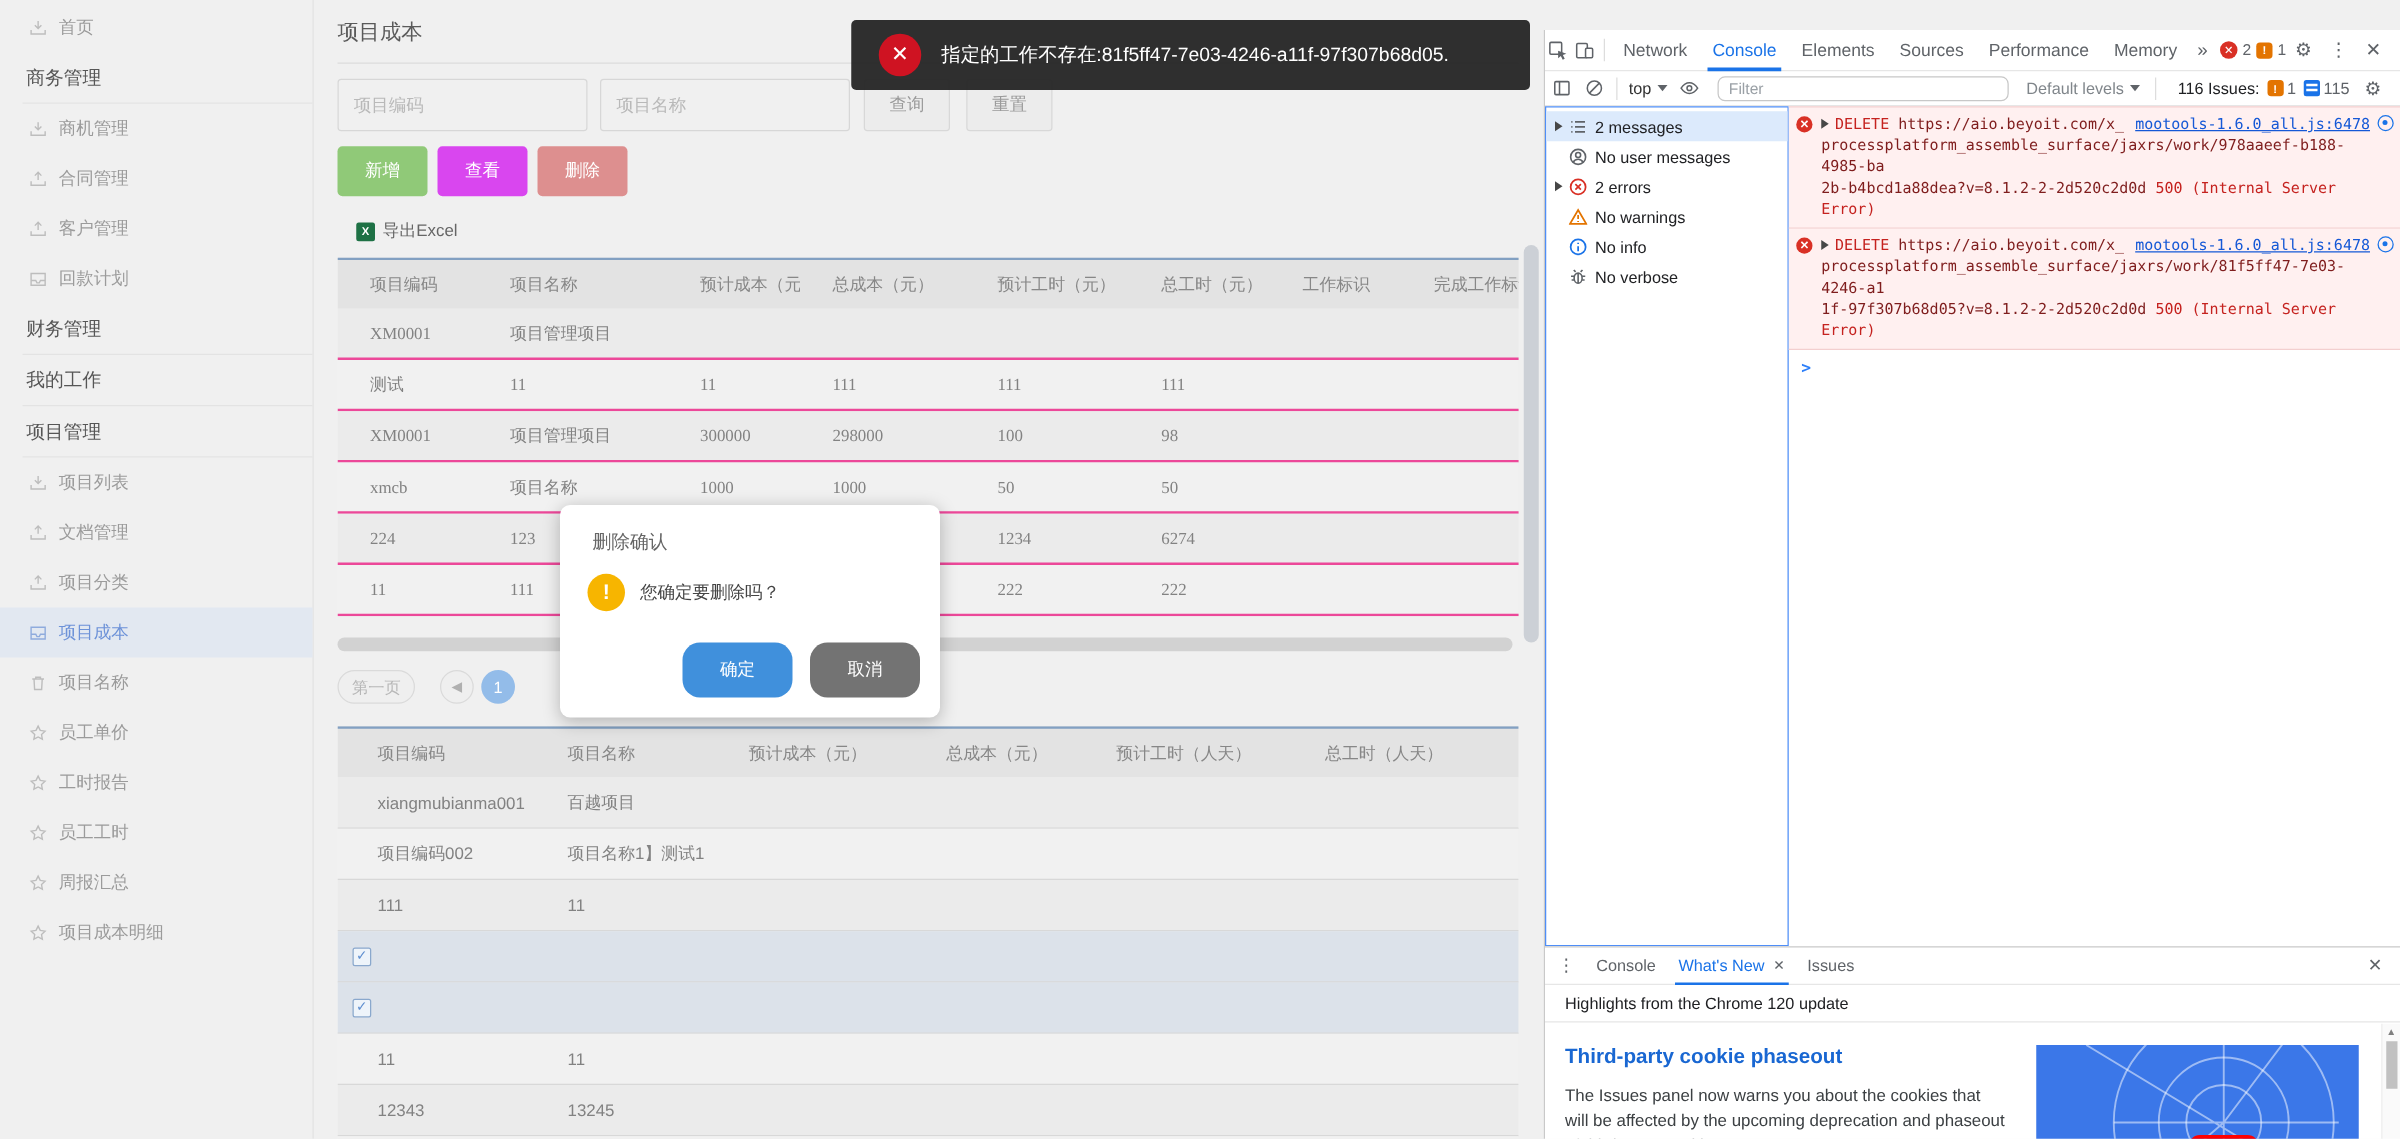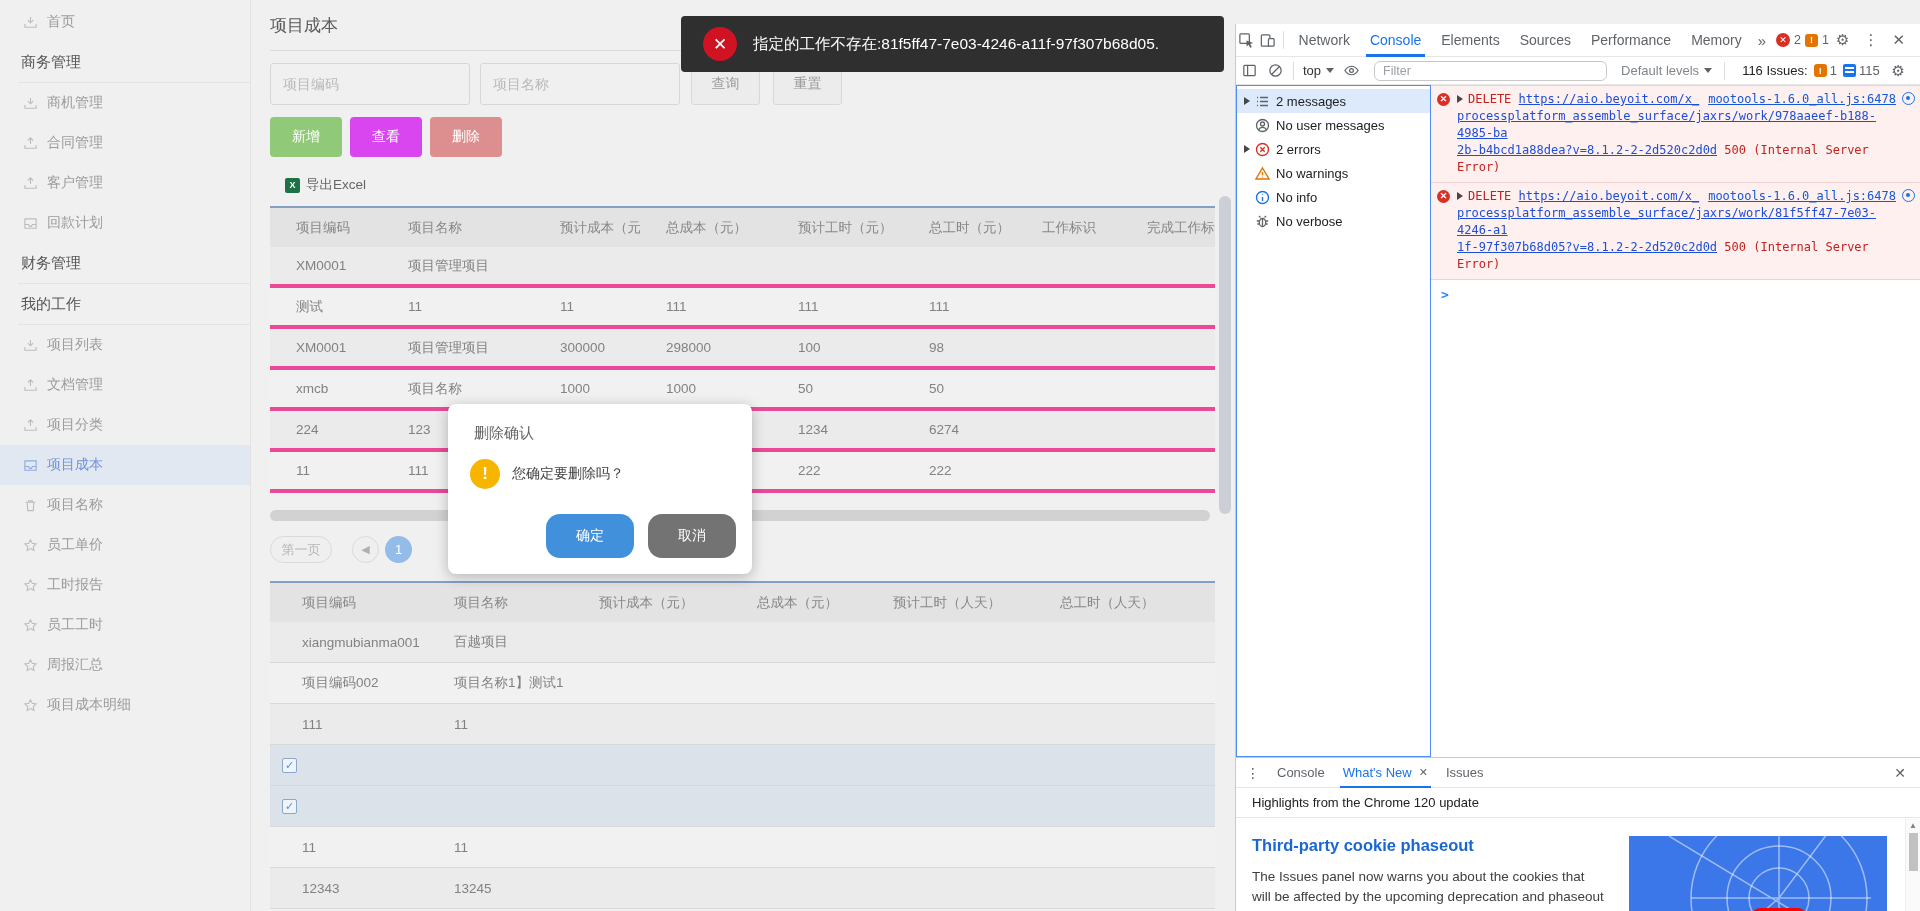--- a/index.html
+++ b/index.html
@@ -35,21 +35,21 @@
   .a-btn.view { background:#d946ef; }
   .a-btn.del { background:#dd8f8f; }
   .export { margin-top:18px; margin-left:15px; display:flex; align-items:center; height:20px; cursor:pointer; }
   .xls-ic { width:15px; height:15px; background:#1e7145; border-radius:2px; color:#fff; font-size:9px; font-weight:bold; display:flex; align-items:center; justify-content:center; }
   .export span.lbl { margin-left:6px; font-size:13.5px; color:#666; }
 
   .t1 { margin-top:11px; width:945px; overflow:hidden; }
   .t1-head, .t1-row { display:grid; grid-template-columns:112px 152px 106px 132px 131px 113px 105px 140px; width:991px; }
   .t1-head { background:#e3e3e3; border-top:2px solid #82a0c2; height:41px; align-items:center; }
   .t1-head span { padding-left:26px; font-size:13.5px; color:#878787; white-space:nowrap; overflow:hidden; }
-  .t1-row { height:41px; align-items:center; border-bottom:4px solid #ec4899; }
+  .t1-row { height:41px; align-items:center; border-bottom:2px solid #ec4899;font-family:Liberation Serif, serif; }
   .t1-row span { padding-left:26px; font-size:13.5px; color:#828282; white-space:nowrap; overflow:hidden; }
   .t1-row:nth-child(even) { background:#ebebeb; }
   .t1-row:nth-child(odd) { background:#f1f1f1; }
 
   .hscroll { margin-top:17px; width:940px; height:11px; background:#d2d2d2; border-radius:6px; }
   .pager { margin-top:15px; display:flex; align-items:center; }
   .pg-first { width:62px; height:27px; border:1px solid #dadada; border-radius:14px; background:#efefef; color:#b7b7b7; font-size:13px; cursor:pointer; }
   .pg-prev { margin-left:20px; width:27px; height:27px; border:1px solid #dadada; border-radius:50%; background:#efefef; color:#b0b0b0; font-size:11px; cursor:pointer; display:flex; align-items:center; justify-content:center; }
   .pg-cur { margin-left:6px; width:27px; height:27px; border-radius:50%; background:#93bce9; color:#fff; font-size:13px; display:flex; align-items:center; justify-content:center; }
 
@@ -119,21 +119,21 @@
   .cs-item.selected { background:#dceafc; }
   .cs-tri { width:12px; display:flex; justify-content:center; }
   .cs-tri.on::before { content:""; width:0; height:0; border-top:4px solid transparent; border-bottom:4px solid transparent; border-left:6px solid #474747; }
   .cs-ic { width:15px; height:15px; margin:0 6px 0 2px; display:inline-flex; }
   .cs-ic svg { width:15px; height:15px; }
   .con-msgs { flex:1; font-family:"DejaVu Sans Mono",monospace; font-size:12px; line-height:17px; }
   .err-block { position:relative; background:#fff0f0; border-bottom:1px solid #f3cfcf; padding:5px 8px 6px 26px; color:#c5221f; }
   .err-block:first-child { border-top:1px solid #f3cfcf; }
   .err-x { position:absolute; left:6px; top:7px; width:13px; height:13px; border-radius:50%; background:#d93025; color:#fff; font-size:9px; font-weight:bold; display:flex; align-items:center; justify-content:center; font-family:"Liberation Sans",sans-serif; }
   .err-tri { display:inline-block; width:0; height:0; border-top:4px solid transparent; border-bottom:4px solid transparent; border-left:6px solid #474747; margin-right:5px; }
-  .lnk { color:#1d4ed8; text-decoration:underline; cursor:pointer; }
+  .lnk { color:#7f1d1d; cursor:pointer; }
   .err-src { position:absolute; right:24px; top:5px; color:#1558d6; text-decoration:underline; cursor:pointer; }
   .src-ic { position:absolute; right:5px; top:6px; width:13px; height:13px; border:1.5px solid #1a73e8; border-radius:50%; }
   .src-ic::after { content:""; position:absolute; left:3px; top:3px; width:4px; height:4px; background:#1a73e8; border-radius:50%; }
   .prompt { color:#2d7ff9; font-weight:bold; padding:6px 0 0 10px; font-size:13px; }
 
   .drawer { position:absolute; left:0; bottom:0; width:684px; height:178px; background:#fff; border-top:1px solid #c9c9c9; }
   .dr-tabbar { height:30px; display:flex; align-items:center; border-bottom:1px solid #e6e6e6; }
   .kebab { padding:0 8px 0 10px; font-size:14px; color:#5f6368; cursor:pointer; }
   .dr-tab { position:relative; height:30px; display:flex; align-items:center; padding:0 9px; font-size:13px; color:#5f6368; cursor:pointer; white-space:nowrap; }
   .dr-tab.active { color:#1a73e8; }
@@ -207,20 +207,23 @@
           </svg>
         </span>
       <span class="sb-label">回款计划</span>
     </div>
     <div class="sb-section">
         <span>财务管理</span>
       </div>
     <div class="sb-section">
         <span>我的工作</span>
       </div>
+    <div class="sb-section">
+        <span>项目管理</span>
+      </div>
     <div class="sb-item">
       <span class="sb-ic">
           <svg viewBox="0 0 16 16">
             <path d="M8 2v6M5.2 5.5 8 8.3l2.8-2.8"></path>
             <path d="M2 9.5V13h12V9.5"></path>
           </svg>
         </span>
       <span class="sb-label">项目列表</span>
     </div>
     <div class="sb-item">

